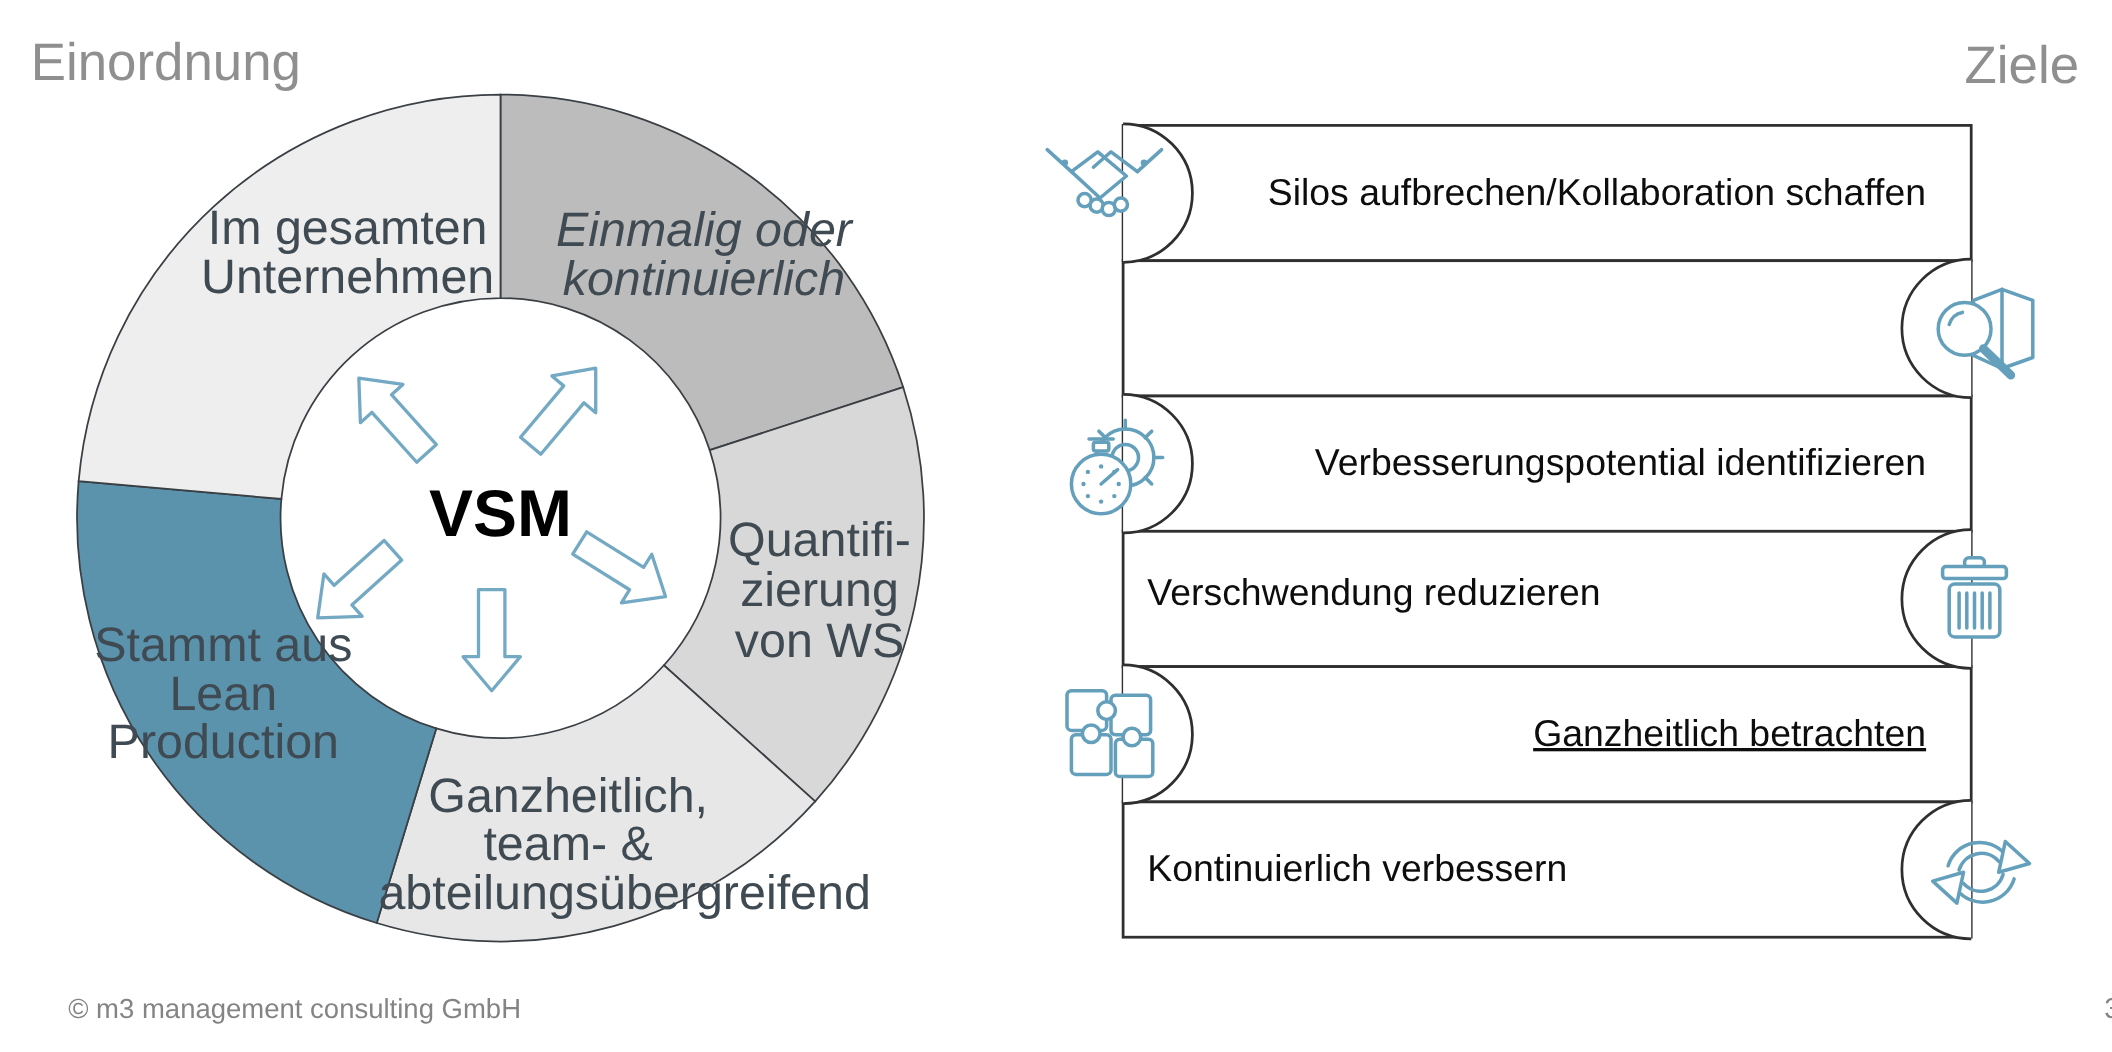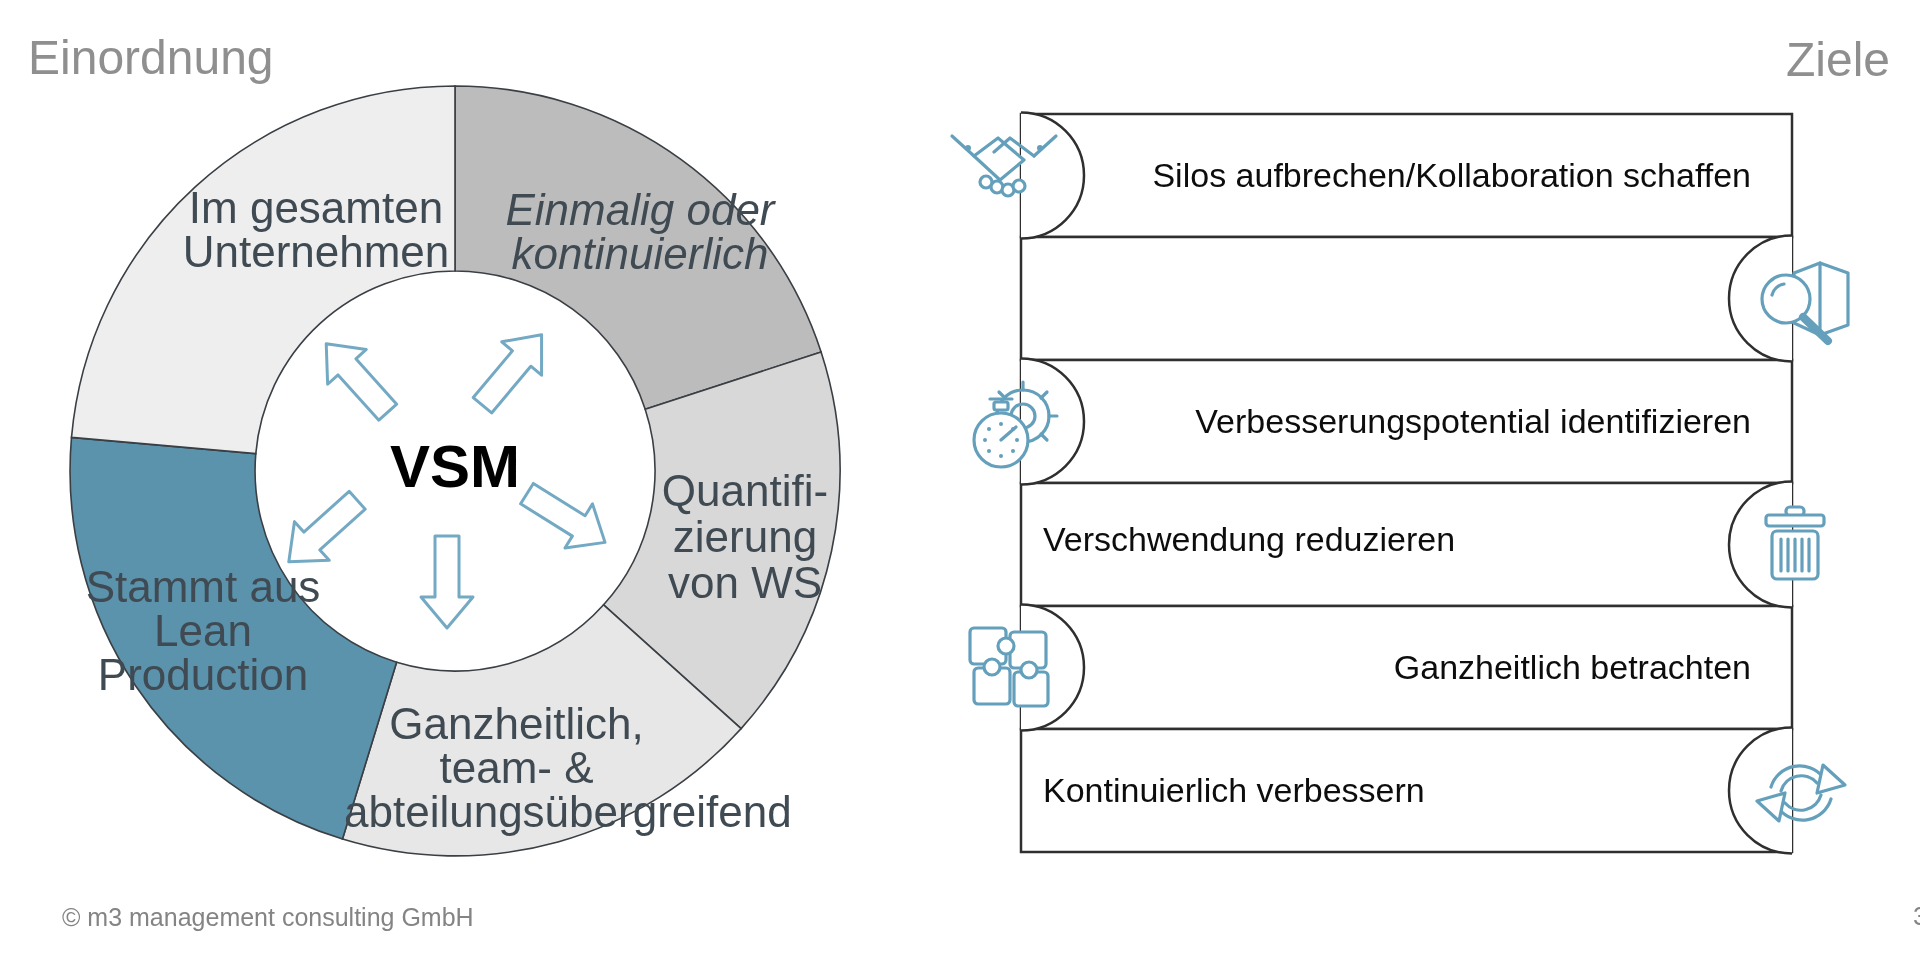--- a/index.html
+++ b/index.html
@@ -177,18 +177,18 @@
 von WS</div>
   <div class="donut-label" style="left:78px;top:565px;width:250px;">Stammt aus
 Lean
 Production</div>
   <div class="donut-label" style="left:344px;top:702px;width:345px;">Ganzheitlich, team- &amp;
 abteilungsübergreifend</div>
 
   <div class="goal-label align-right" style="left:1021px;top:114px;width:730px;">Silos aufbrechen/Kollaboration schaffen</div>
   <div class="goal-label align-right" style="left:1021px;top:360px;width:730px;">Verbesserungspotential identifizieren</div>
   <div class="goal-label align-left" style="left:1043px;top:478px;width:700px;">Verschwendung reduzieren</div>
-  <div class="goal-label align-right" style="left:1021px;top:606px;width:730px;">Ganzheitlich betrachten</div>
+  <div class="goal-label align-right" style="left:1021px;top:606px;width:730px;text-decoration:underline;">Ganzheitlich betrachten</div>
   <div class="goal-label align-left" style="left:1043px;top:729px;width:700px;">Kontinuierlich verbessern</div>
 
   <div class="footer">© m3 management consulting GmbH</div>
   <div class="page-number">3</div>
 </div>
 
 </body></html>

